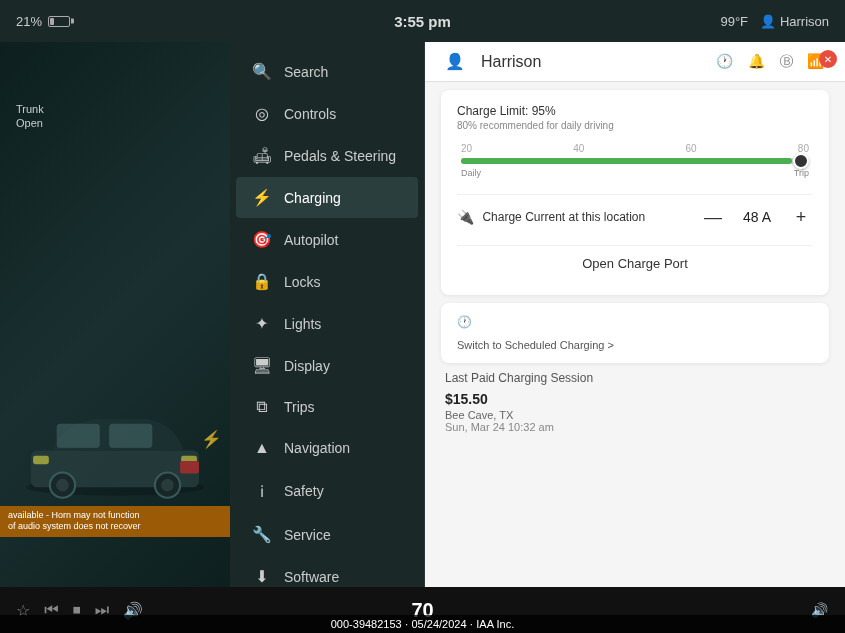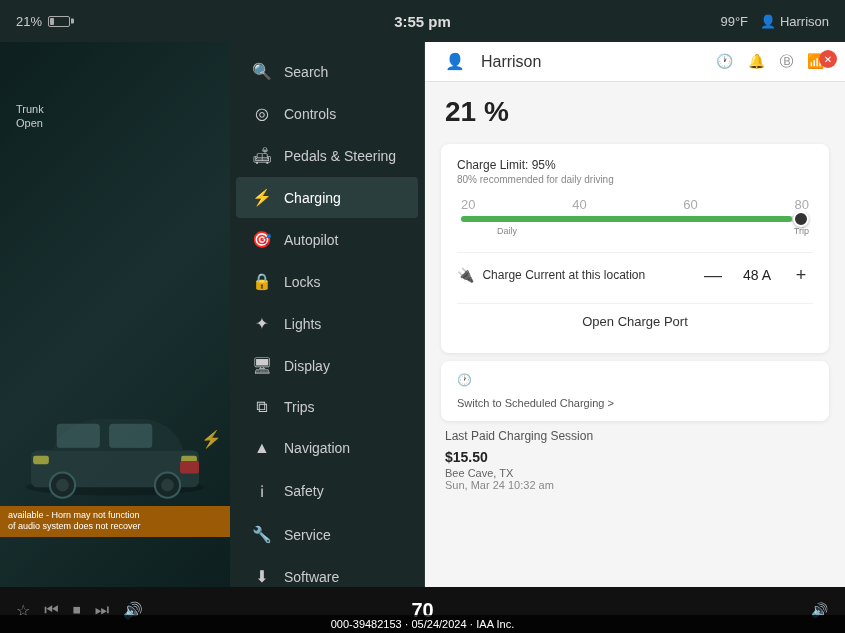--- a/index.html
+++ b/index.html
@@ -244,21 +244,21 @@
       position: relative;
       margin: 8px 0 16px;
     }
     .slider-ticks {
       display: flex;
       justify-content: space-between;
       padding: 0 4px;
       margin-bottom: 4px;
     }
     .slider-tick {
-      font-size: 13px;
+      font-size: 10px;
       color: #aaa;
     }
     .slider-track {
       height: 6px;
       background: #ddd;
       border-radius: 3px;
       position: relative;
       margin: 0 4px;
     }
     .slider-fill {
@@ -276,21 +276,20 @@
       height: 16px;
       background: #333;
       border-radius: 50%;
       border: 2px solid #fff;
       box-shadow: 0 1px 3px rgba(0,0,0,0.3);
     }
     .slider-labels {
       display: flex;
       justify-content: space-between;
       padding: 4px 4px 0;
-      margin-left: 36px;
     }
     .slider-label {
       font-size: 9px;
       color: #888;
     }
 
     
     .charge-current-row {
       display: flex;
       align-items: center;
@@ -563,21 +562,20 @@
         <span>👤</span>
         <span class="user-name-header">Harrison</span>
         <div class="header-icons">
           <span>🕐</span>
           <span>🔔</span>
           <span>Ⓑ</span>
           <span>📶</span>
         </div>
       </div>
 
-      <div class="battery-percent">21 %</div>
 
       <div class="charge-card">
         <div class="charge-limit-label">Charge Limit: 95%</div>
         <div class="charge-recommended">80% recommended for daily driving</div>
 
         
         <div class="slider-container">
           <div class="slider-ticks">
             <span class="slider-tick">20</span>
             <span class="slider-tick">40</span>

